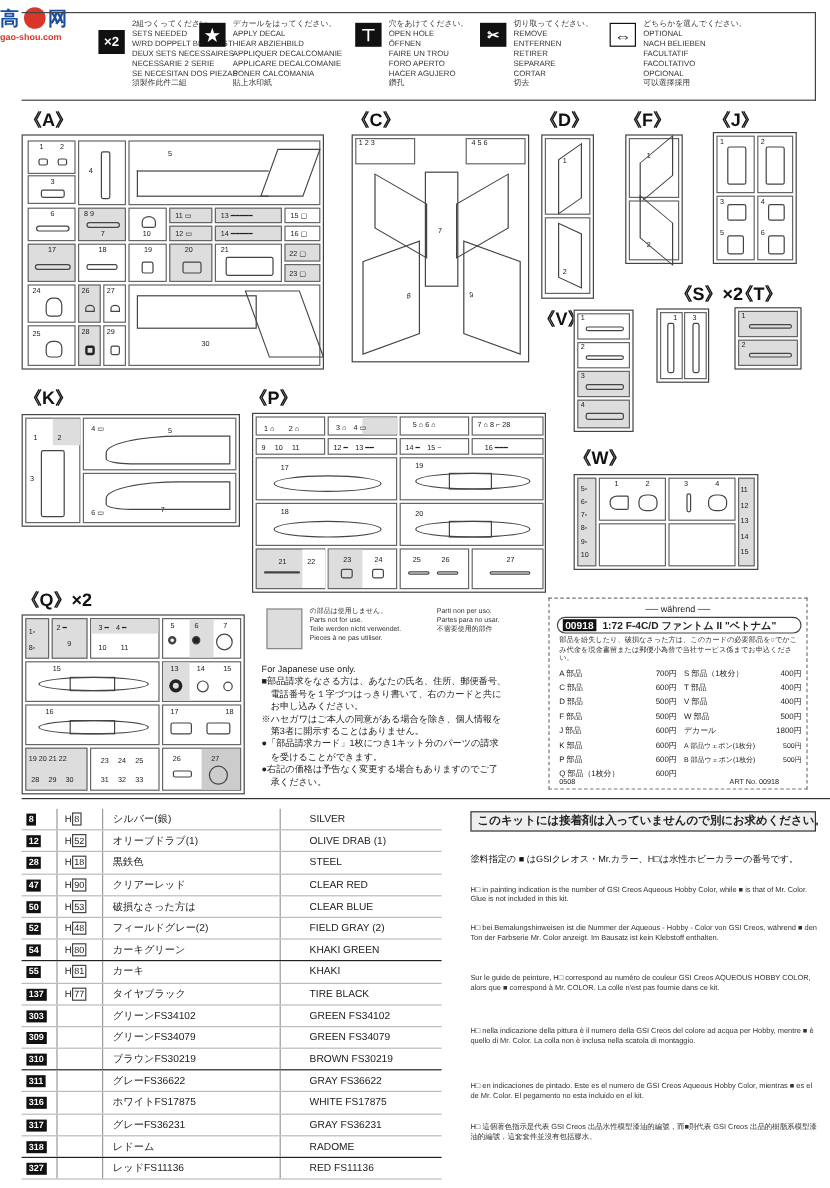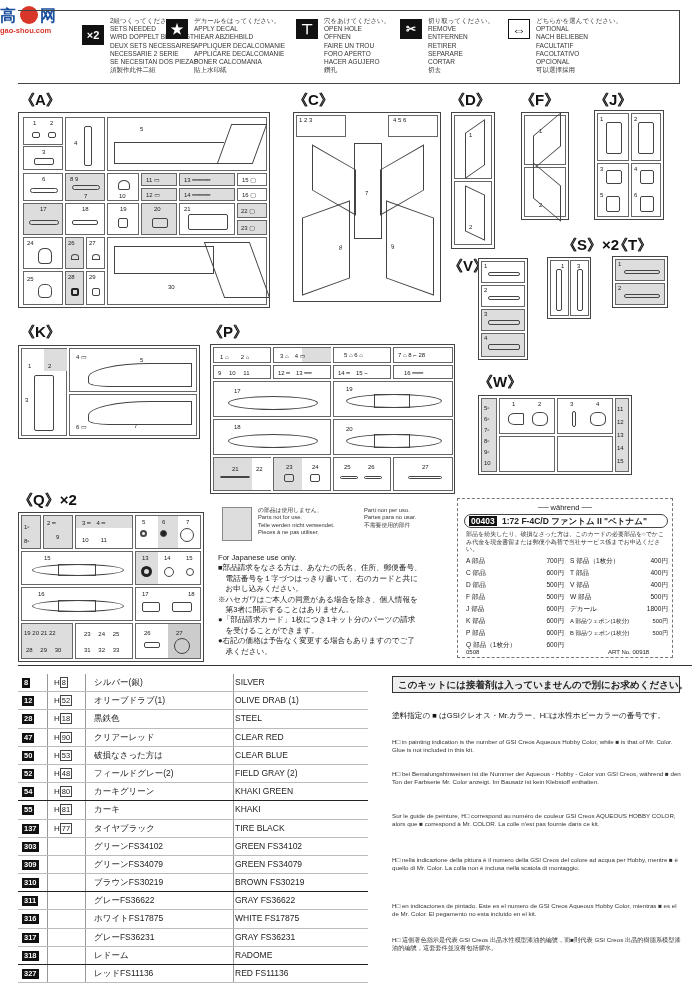--- a/index.html
+++ b/index.html
@@ -33,21 +33,21 @@
 .price span{position:absolute;right:0}
 .paint{position:absolute;left:18px;top:674px;width:350px}
 .prow{position:relative;height:18.2px;border-bottom:1px solid #bbb;font-size:8.5px;line-height:17px}
 .prow.thick{border-bottom:1.5px solid #222}
 .prow div{position:absolute;top:0;height:100%}
 .c1{left:0;width:30px;border-right:1px solid #999}
 .c1 b{display:inline-block;background:#111;color:#fff;font-size:7.5px;line-height:10px;padding:0 2px;margin-left:4px;margin-top:4px}
 .c2{left:30px;width:38px;border-right:1px solid #999;font-size:8px;padding-left:6px}
 .c2 u{border:1px solid #444;padding:0 1px;text-decoration:none;font-size:7.5px}
 .c3{left:68px;width:148px;border-right:1px solid #999;padding-left:8px}
-.c4{left:205px;width:134px;padding-left:12px}
+.c4{left:228px;width:134px;padding-left:12px}
 .glue-box{position:absolute;left:392px;top:676px;width:288px;height:17px;border:1px solid #333;background:#eee;font-size:9.5px;font-weight:bold;line-height:15px;padding-left:5px;white-space:nowrap}
 .mline{position:absolute;left:392px;font-size:6.2px;line-height:8px;color:#333;width:290px}
 .mline.jp{font-size:7.6px;color:#111}
 .bottom-rule{position:absolute;left:18px;top:665px;width:674px;border-top:1.5px solid #333}
 </style>
 </head>
 <body>
 
 <div class="logo">
   <span class="g1">高</span>
@@ -544,21 +544,21 @@
     <div>●「部品請求カード」1枚につき1キット分のパーツの請求</div>
     <div>　を受けることができます。</div>
     <div>●右記の価格は予告なく変更する場合もありますのでご了</div>
     <div>　承ください。</div>
   </div>
 </div>
 
 <div class="card">
   <div class="card-title">── während ──</div>
   <div class="card-head">
-    <span class="code">00403</span>
+    <span class="code">00918</span>
     <span>1:72</span>
     <span>F-4C/D ファントム II "ベトナム"</span>
   </div>
   <div class="card-desc">部品を紛失したり、破損なさった方は、このカードの必要部品を○でかこみ代金を現金書留または郵便小為替で当社サービス係までお申込ください。</div>
   <div class="price" style="left:8px;top:58px;width:98px"><b style="font-weight:normal">A 部品</b><span>700円</span></div>
   <div class="price" style="left:8px;top:70px;width:98px"><b style="font-weight:normal">C 部品</b><span>600円</span></div>
   <div class="price" style="left:8px;top:82px;width:98px"><b style="font-weight:normal">D 部品</b><span>500円</span></div>
   <div class="price" style="left:8px;top:94px;width:98px"><b style="font-weight:normal">F 部品</b><span>500円</span></div>
   <div class="price" style="left:8px;top:106px;width:98px"><b style="font-weight:normal">J 部品</b><span>600円</span></div>
   <div class="price" style="left:8px;top:118px;width:98px"><b style="font-weight:normal">K 部品</b><span>600円</span></div>

